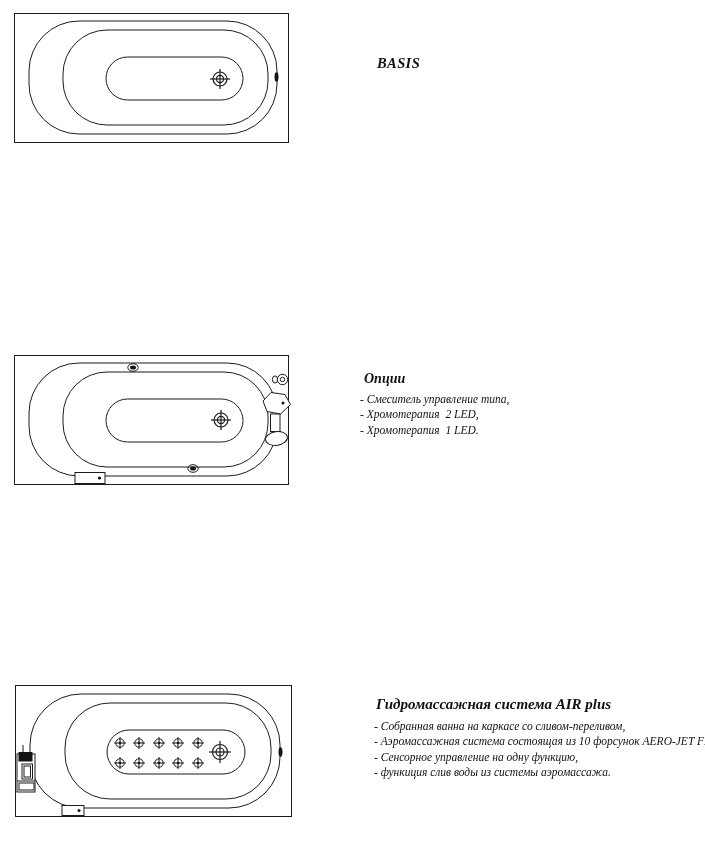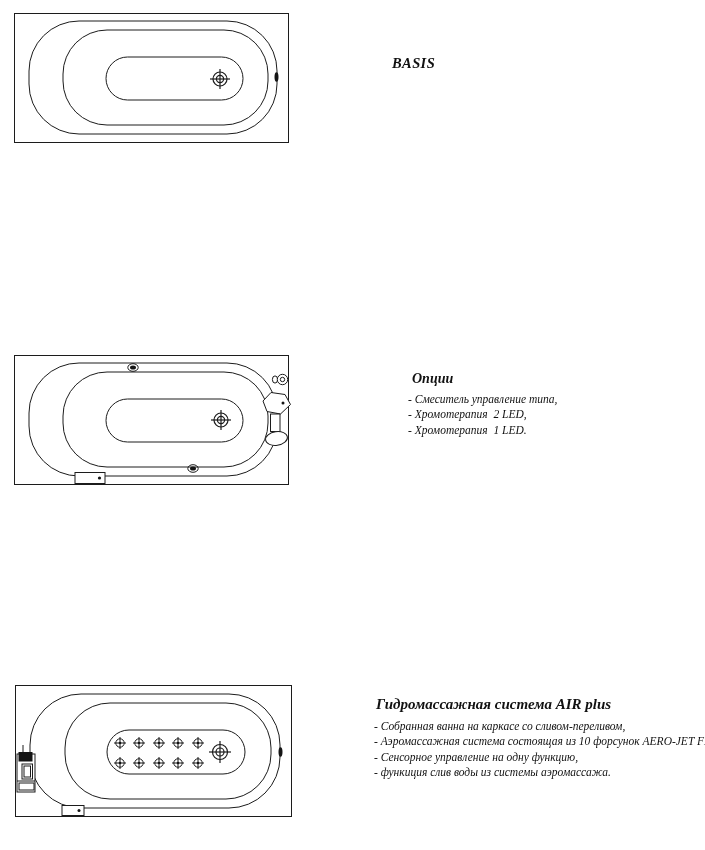--- a/index.html
+++ b/index.html
@@ -161,25 +161,25 @@
       <line class="ln" x1="3" y1="96" x2="21" y2="96"></line>
       <rect class="ln" x="5" y="98" width="15" height="7"></rect>
     </g>
     <g>
       <rect class="fillw" x="48" y="120.5" width="22" height="10"></rect>
       <circle class="blk" cx="65" cy="125.5" r="1.5"></circle>
     </g>
   </svg>
 </div>
 
-<div class="section-text s1" style="left:387px;top:55px;">
+<div class="section-text s1" style="left:372px;top:55px;">
   <h2 class="section-heading">BASIS</h2>
 </div>
 
-<div class="section-text s2" style="left:360px;top:371px;margin-left:48px;">
+<div class="section-text s2" style="left:360px;top:371px;">
   <h2 class="section-heading">Опции</h2>
   <p class="section-line">- Смеситель управление типа,</p>
   <p class="section-line">- Хромотерапия  2 LED,</p>
   <p class="section-line">- Хромотерапия  1 LED.</p>
 </div>
 
 <div class="section-text s3" style="left:374px;top:696px;">
   <h2 class="section-heading">Гидромассажная система AIR plus</h2>
   <p class="section-line">- Собранная ванна на каркасе со сливом-переливом,</p>
   <p class="section-line">- Аэромассажная система состоящая из 10 форсунок AERO-JET FLAT,</p>

